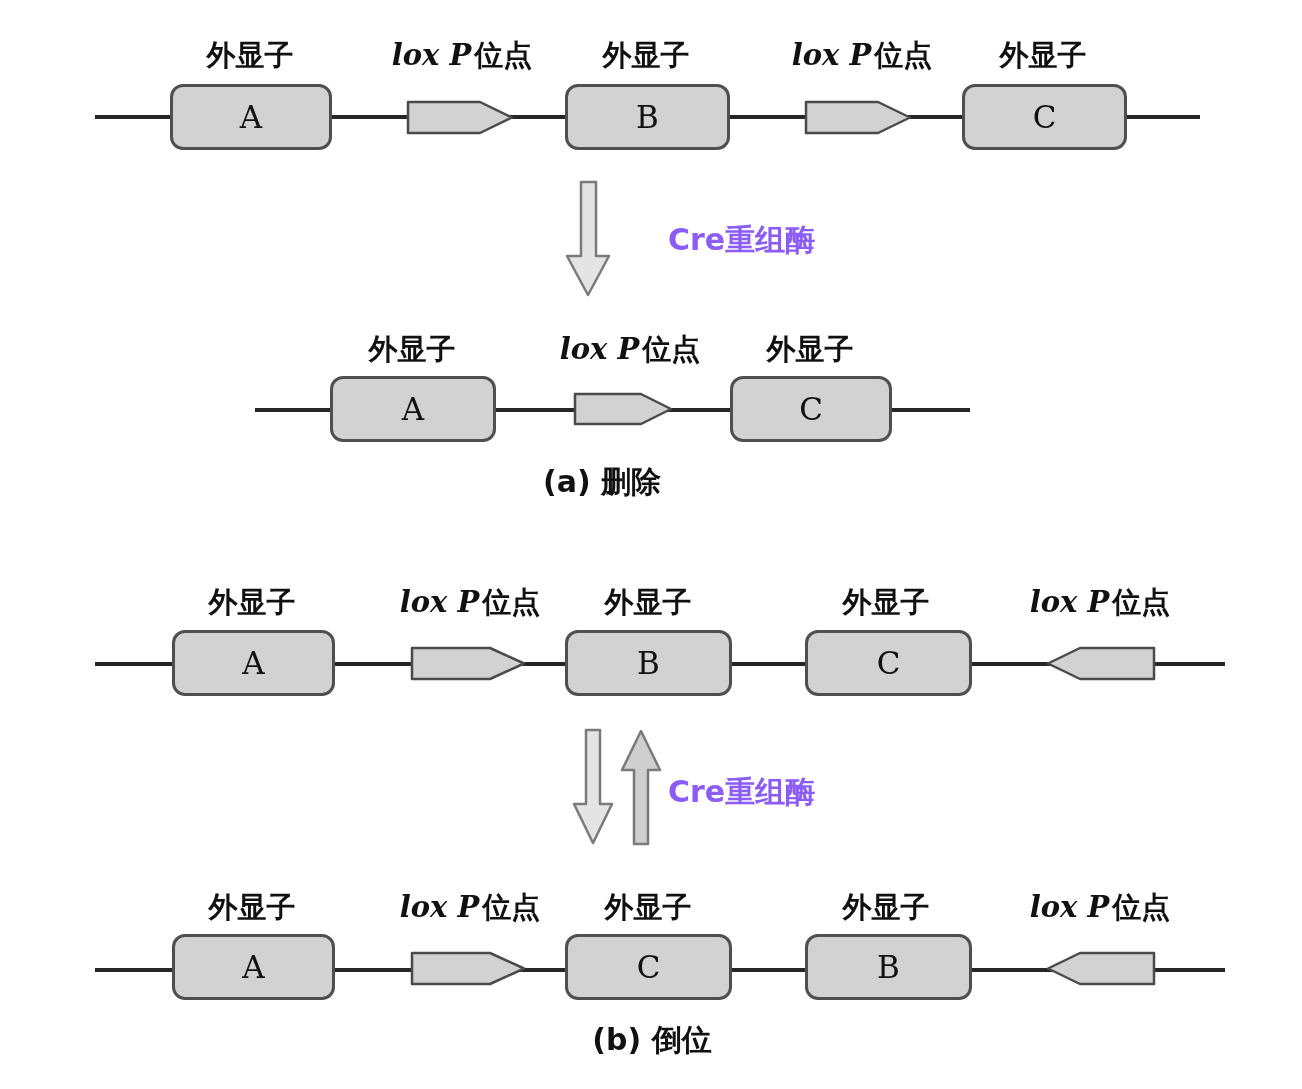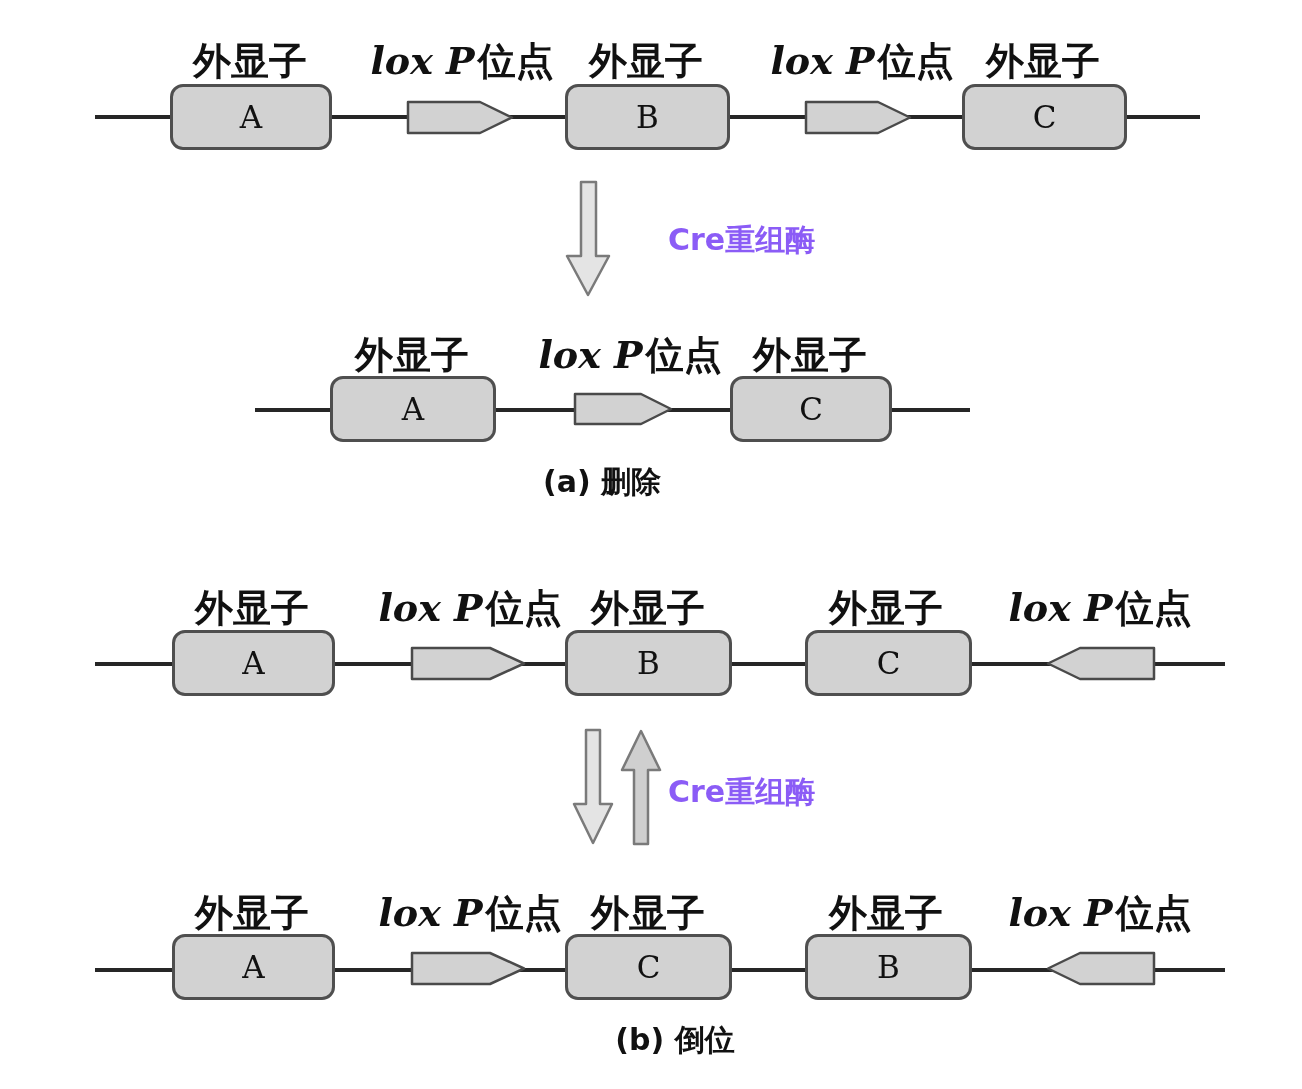--- a/index.html
+++ b/index.html
@@ -12,21 +12,21 @@
   .exon-box {
     position:absolute; height:66px; z-index:2;
     background:#d2d2d2; border:3px solid #4f4f4f; border-radius:13px;
     display:flex; align-items:center; justify-content:center;
     font-family:"DejaVu Serif","Liberation Serif",serif;
     font-size:31px; color:#111;
   }
 
   .clabel {
     position:absolute; transform:translateX(-50%); white-space:nowrap;
-    font-size:38px; font-weight:bold; color:#111; z-index:3;
+    font-size:29px; font-weight:bold; color:#111; z-index:3;
   }
   .loxp i {
     font-family:"DejaVu Serif","Liberation Serif",serif;
     font-style:italic; font-weight:bold; margin-right:3px;
   }
   .cre {
     position:absolute; font-size:30px; font-weight:bold; color:#8b5cf6; z-index:3;
     white-space:nowrap;
   }
   .caption {
@@ -135,15 +135,15 @@
       </svg>
   </span>
   <div class="exon-box" style="left:565px;top:934px;width:167px">C</div>
   <div class="exon-box" style="left:805px;top:934px;width:167px">B</div>
   <span class="icon" style="left:1044px;top:950px">
     <svg width="112" height="37" viewBox="0 0 112 37">
         <polygon points="110,3 36,3 4,18.5 36,34 110,34" fill="#d2d2d2" stroke="#4a4a4a" stroke-width="2.5" stroke-linejoin="round"></polygon>
       </svg>
   </span>
 
-  <div class="caption" style="left:675px;top:1020px">(b) 倒位</div>
+  <div class="caption" style="left:652px;top:1020px">(b) 倒位</div>
 
 </div>
 
 </body></html>

